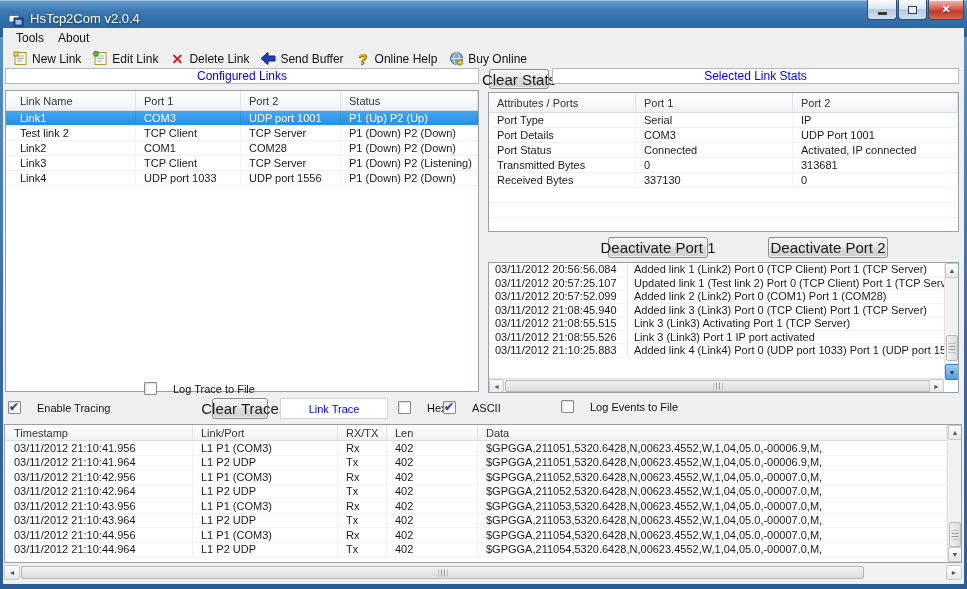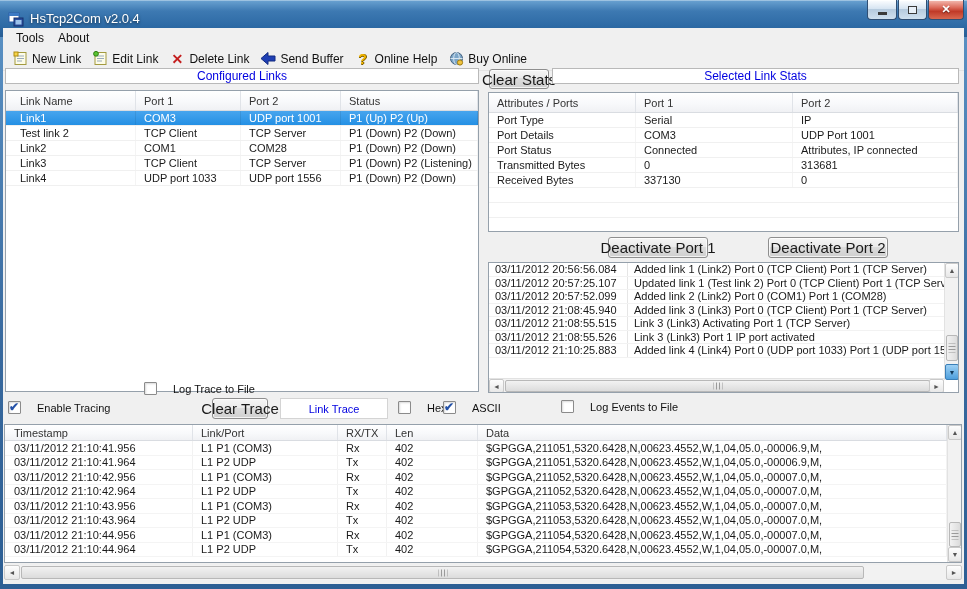--- a/index.html
+++ b/index.html
@@ -300,21 +300,21 @@
 
           <div class="row st-row">
             <div class="cell s-attr">Port Details</div>
             <div class="cell s-p1">COM3</div>
             <div class="cell s-p2">UDP Port 1001</div>
           </div>
 
           <div class="row st-row">
             <div class="cell s-attr">Port Status</div>
             <div class="cell s-p1">Connected</div>
-            <div class="cell s-p2">Attributes, IP connected</div>
+            <div class="cell s-p2">Activated, IP connected</div>
           </div>
 
           <div class="row st-row">
             <div class="cell s-attr">Transmitted Bytes</div>
             <div class="cell s-p1">0</div>
             <div class="cell s-p2">313681</div>
           </div>
 
           <div class="row st-row">
             <div class="cell s-attr">Received Bytes</div>

